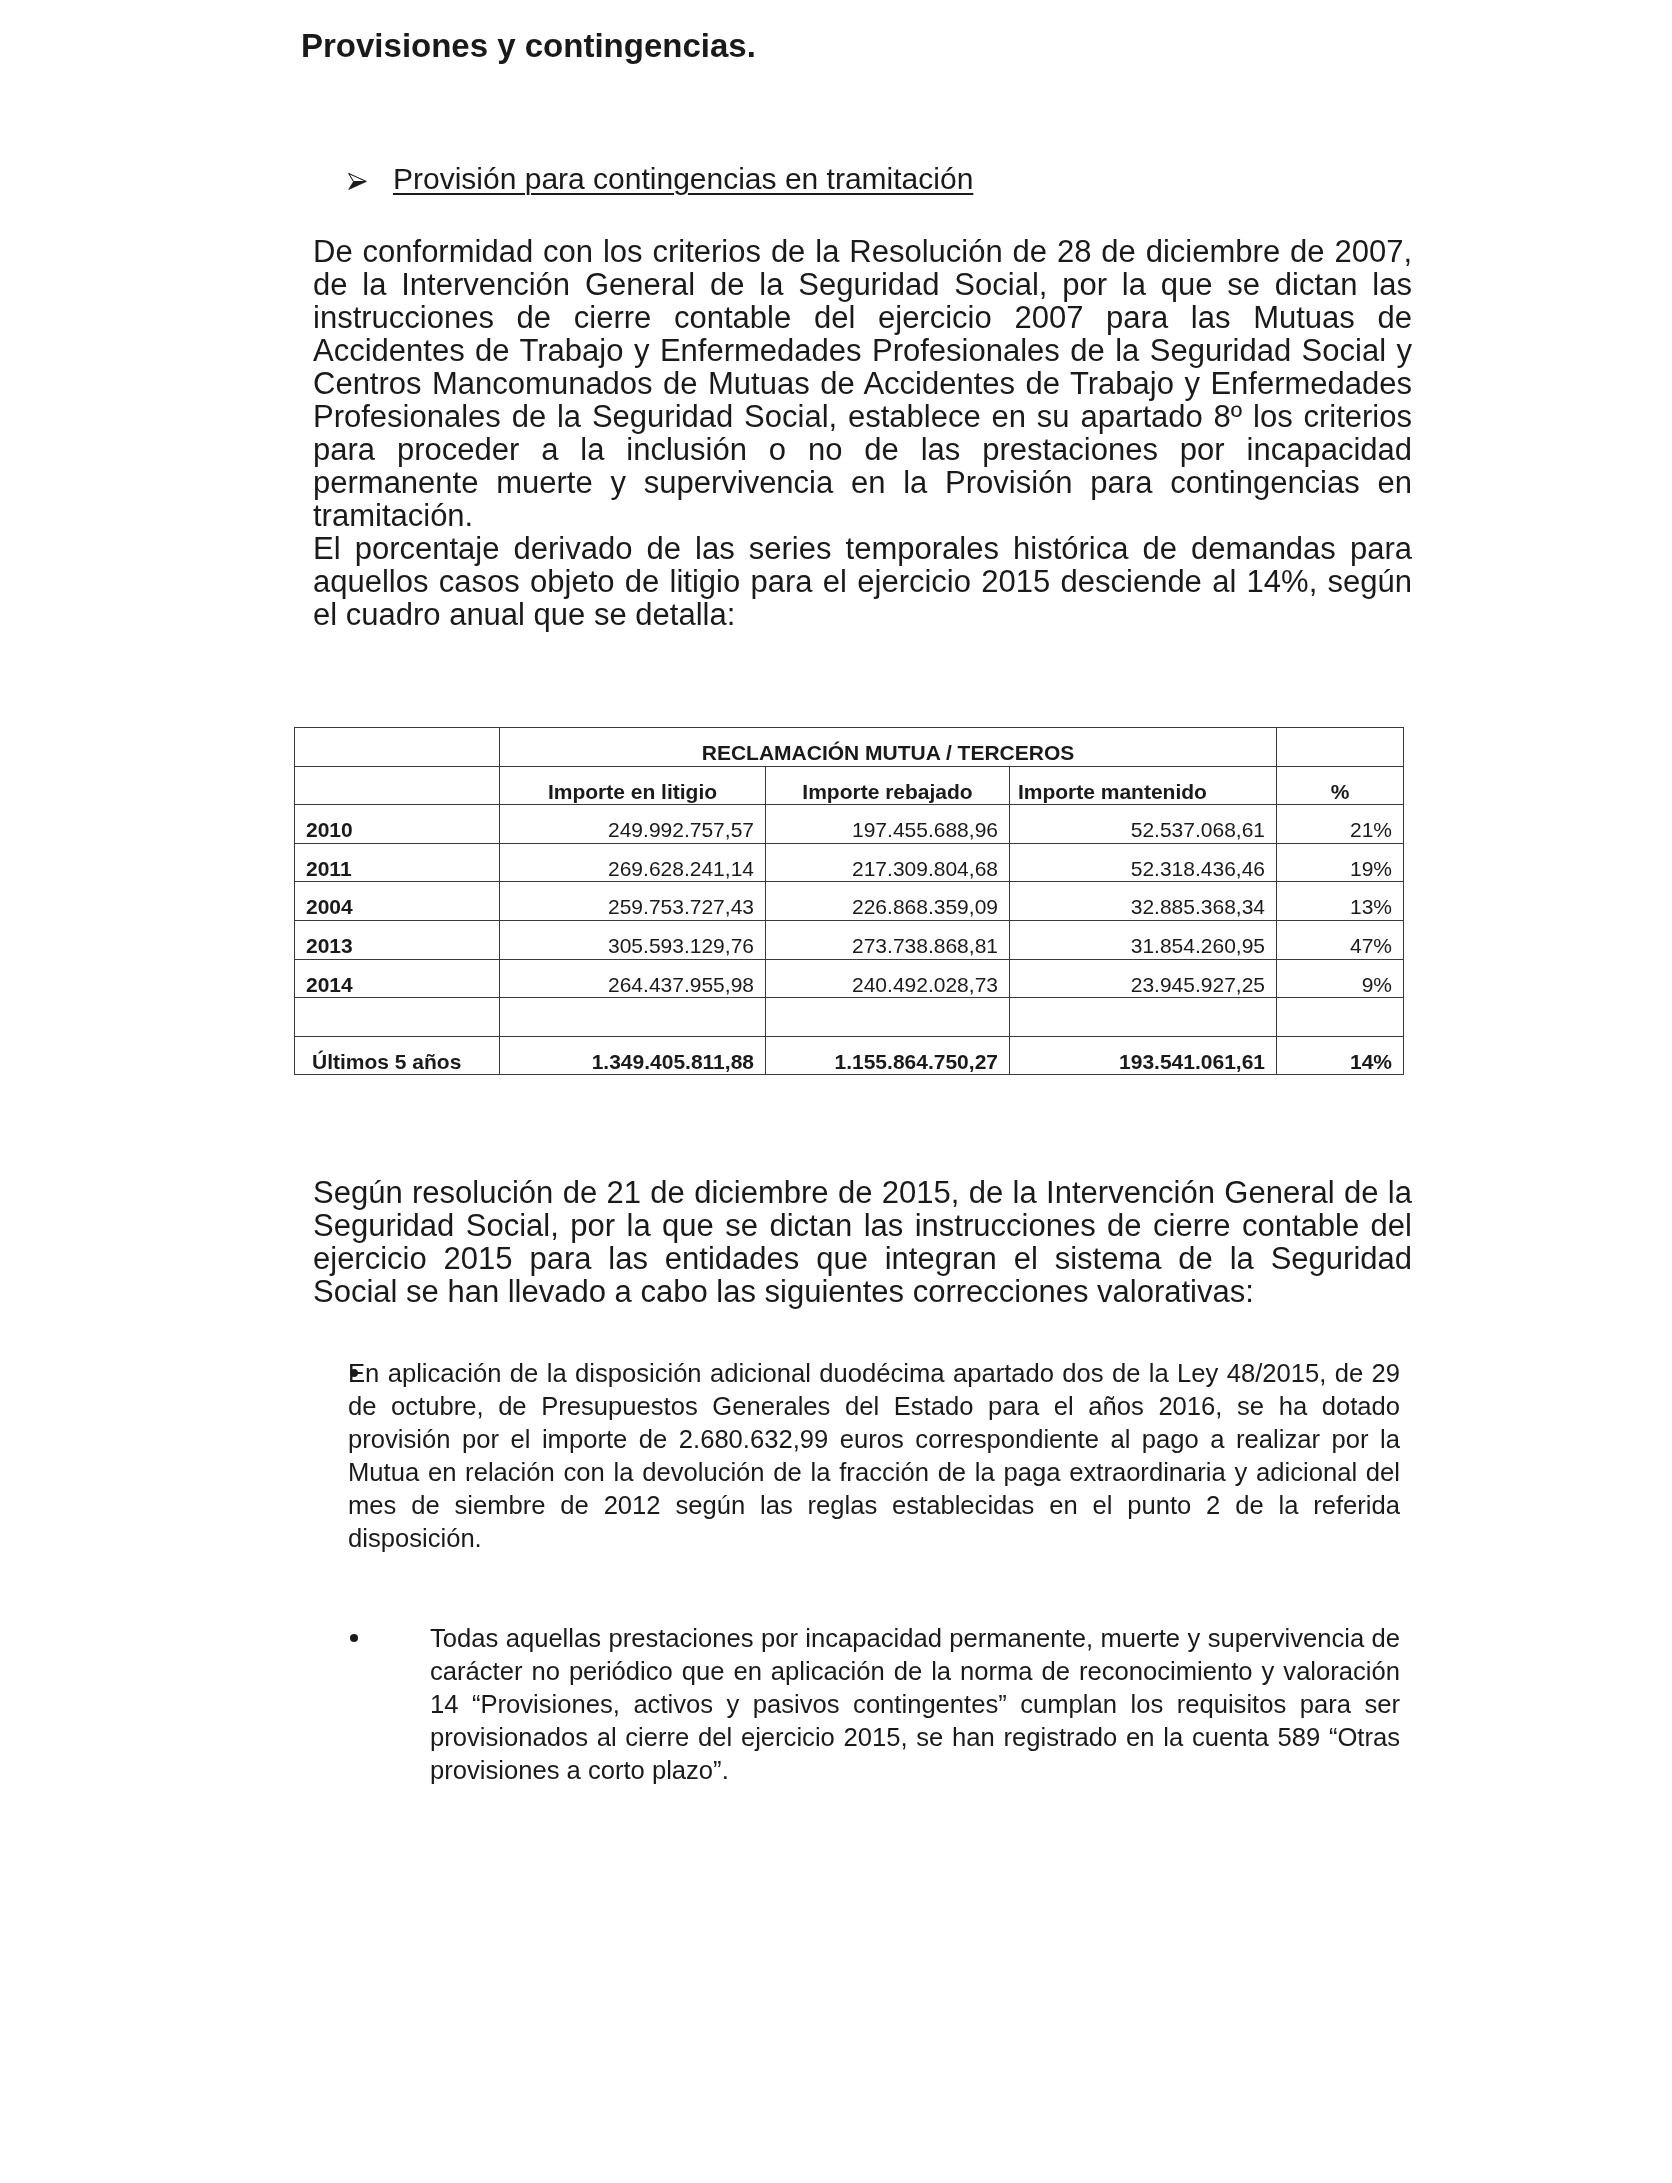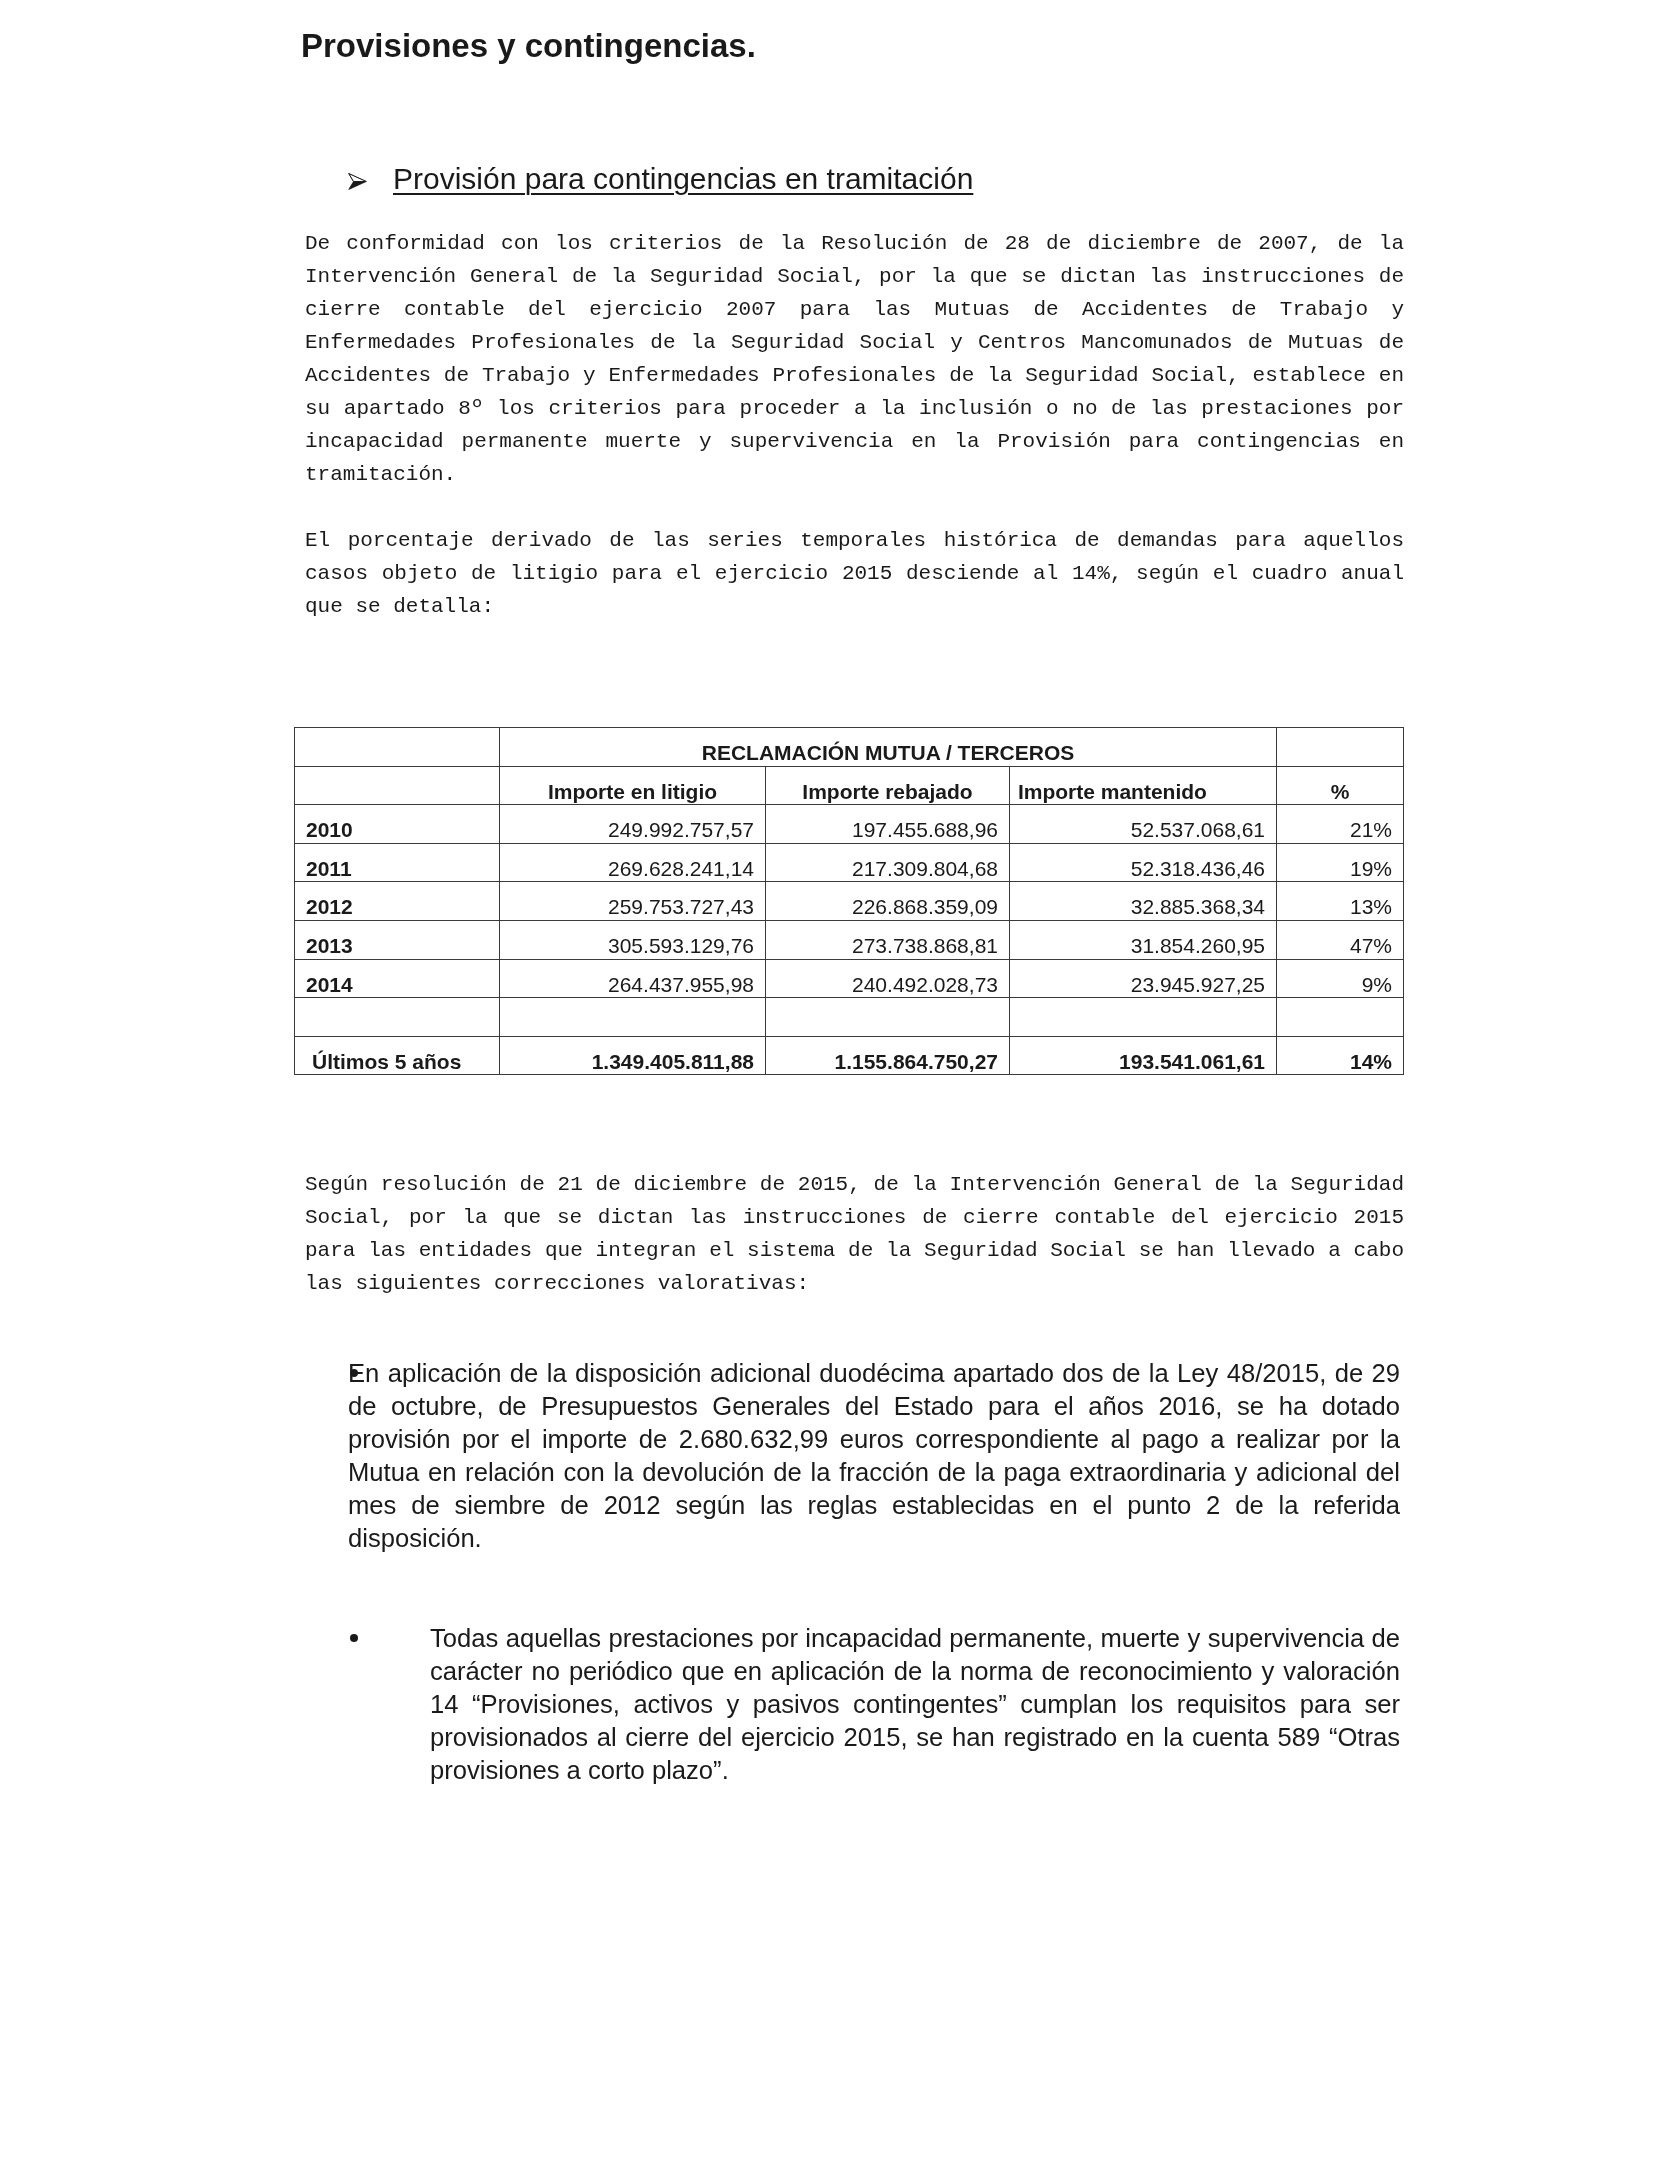--- a/index.html
+++ b/index.html
@@ -16,21 +16,21 @@
     font-size: 30px; display: flex; align-items: baseline;
   }
   .subhead .arrow {
     width: 45px; display: inline-block; font-size: 23.6px;
   }
   .subhead .arrow svg { width: 19px; height: 19px; vertical-align: -1.6px; }
   .subhead .label { text-decoration: underline; text-underline-offset: 3.9px; text-decoration-thickness: 1.6px; }
 
   .para {
     position: absolute; left: 301px; width: 1099px;
-    font-size: 21px; line-height: 33px; text-align: justify; margin: 4px; font-family: Liberation Mono, monospace;
+    font-size: 31px; line-height: 33px; text-align: justify; margin: 12px;
   }
 
   table.data {
     position: absolute; left: 294px; top: 727px; width: 1109px;
     border-collapse: collapse; table-layout: fixed;
     font-size: 21px;
   }
   table.data col.c0 { width: 205px; }
   table.data col.c1 { width: 266px; }
   table.data col.c2 { width: 244px; }
@@ -106,21 +106,21 @@
     <td class="num">21%</td>
   </tr>
   <tr>
     <td class="year">2011</td>
     <td class="num">269.628.241,14</td>
     <td class="num">217.309.804,68</td>
     <td class="num">52.318.436,46</td>
     <td class="num">19%</td>
   </tr>
   <tr>
-    <td class="year">2012</td>
+    <td class="year">2004</td>
     <td class="num">259.753.727,43</td>
     <td class="num">226.868.359,09</td>
     <td class="num">32.885.368,34</td>
     <td class="num">13%</td>
   </tr>
   <tr>
     <td class="year">2013</td>
     <td class="num">305.593.129,76</td>
     <td class="num">273.738.868,81</td>
     <td class="num">31.854.260,95</td>

